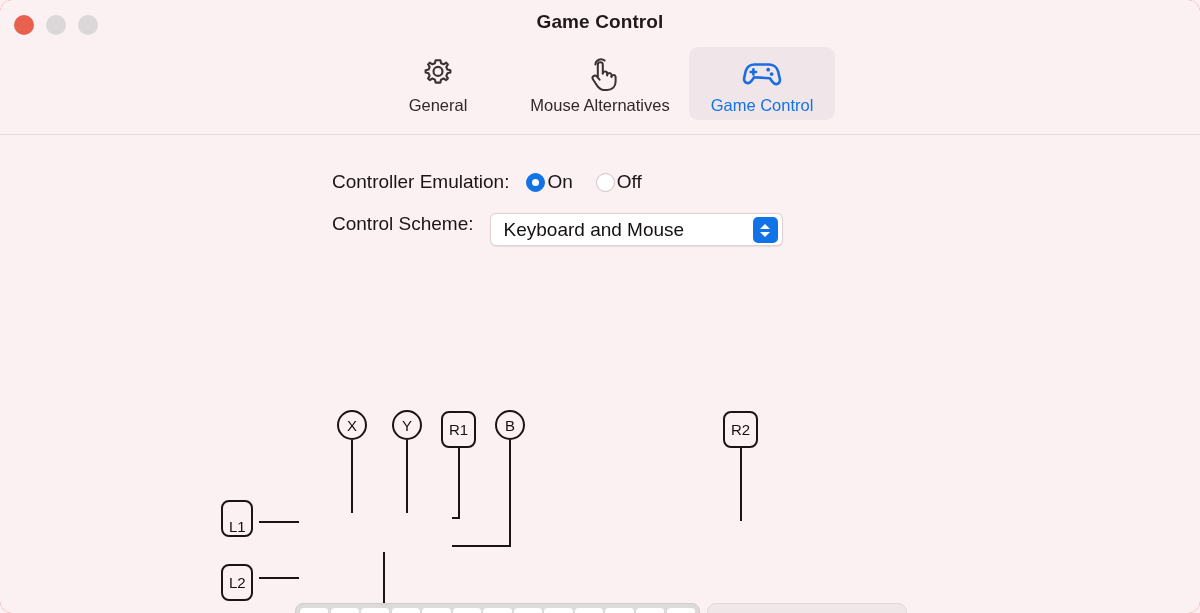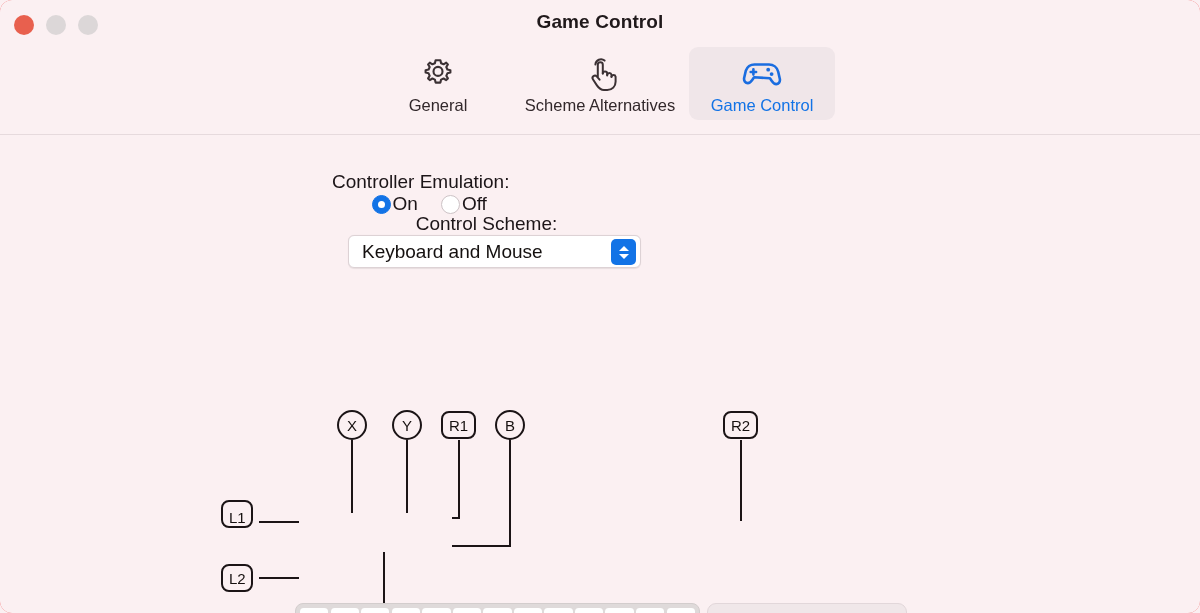--- a/index.html
+++ b/index.html
@@ -95,22 +95,20 @@
   
   .content {
     position: relative;
     height: 479px;
     background: #fbf0f2;
   }
 
   .form-row {
     position: absolute;
     display: flex;
-    align-items: center;
-    flex-direction: column;
   }
   .form-label {
     font-size: 19px;
     color: #1c1518;
     text-align: right;
   }
 
   .row-emulation { top: 36px; left: 332px; }
   .row-scheme    { top: 78px; left: 332px; }
 
@@ -258,21 +256,21 @@
     border: 2px solid #1b1416;
     box-sizing: border-box;
     letter-spacing: -0.2px;
   }
   .badge.circle {
     width: 30px;
     height: 30px;
     border-radius: 50%;
   }
   .badge.rrect {
-    height: 28px;
+    height: 37px;
     border-radius: 8px;
     padding: 0 6px;
   }
 </style>
 </head>
 <body>
 
 <div class="window">
 
   <div class="titlebar">
@@ -303,21 +301,21 @@
         <svg width="36" height="38" viewBox="0 0 36 38">
           <g fill="none" stroke="#3b3134" stroke-width="2" stroke-linecap="round" stroke-linejoin="round">
             <path d="M13.4 10.5 A5.6 5.6 0 0 1 22.6 6.6"></path>
             <path d="M15.8 22.5 L15.8 10.8 a2.5 2.5 0 0 1 5 0 L20.8 19.5"></path>
             <path d="M20.8 19.6 a2.2 2.2 0 0 1 4.4 0 L25.2 21.4"></path>
             <path d="M25.2 20.8 a2.2 2.2 0 0 1 4.3 0 L29.5 23"></path>
             <path d="M29.5 22.6 a2.1 2.1 0 0 1 4.1 0 l0 5.1 c0 4.6 -3.4 8.3 -8.3 8.3 l-3.4 0 c-3.6 0 -5.3 -2.1 -7 -4.6 l-4 -6.1 a2.4 2.4 0 0 1 3.8 -2.9 l2.9 3.3"></path>
           </g>
         </svg>
       </span>
-      <span class="tool-label">Scheme Alternatives</span>
+      <span class="tool-label">Mouse Alternatives</span>
     </div>
 
     <div class="tool-item selected">
       <span class="tool-icon">
         <svg width="42" height="34" viewBox="0 0 42 34">
           <g fill="none" stroke="#1a6de0" stroke-width="2.6" stroke-linecap="round" stroke-linejoin="round">
             <path d="M14 8.5 L28 8.5 a9.5 9.5 0 0 1 9.2 7.2 l1.6 7.1 c0.7 3.1 -1.3 5.3 -3.6 5.3 c-2 0 -3.2 -1.3 -4.4 -3.1 l-1.9 -2.8 L13.1 21.2 l-1.9 2.8 c-1.2 1.8 -2.4 3.1 -4.4 3.1 c-2.3 0 -4.3 -2.2 -3.6 -5.3 l1.6 -7.1 A9.5 9.5 0 0 1 14 8.5 Z"></path>
             <path d="M12.4 13.3 L12.4 18.6 M9.7 16 L15.1 16"></path>
           </g>
           <circle cx="27.2" cy="13.7" r="1.9" fill="#1a6de0"></circle>

